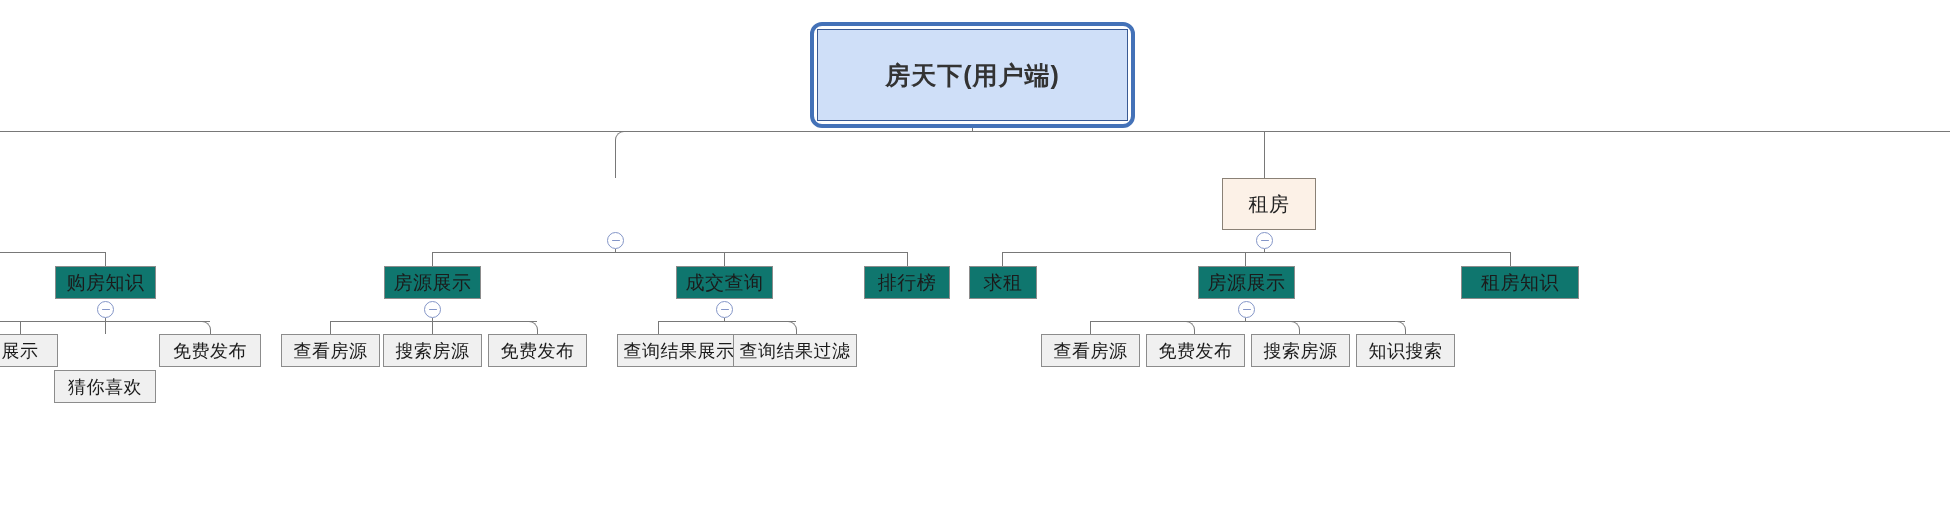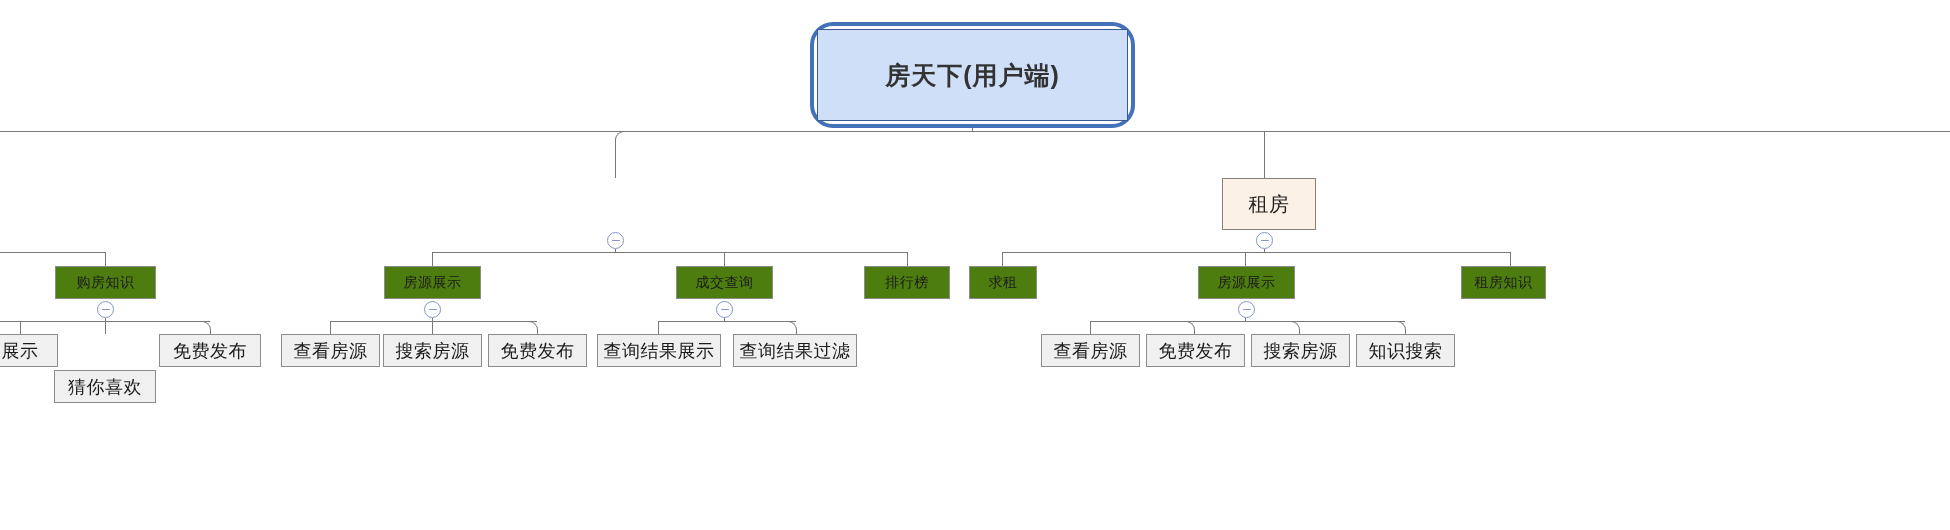--- a/index.html
+++ b/index.html
@@ -32,21 +32,21 @@
     align-items:center;
     justify-content:center;
     color:#1d1d1d;
     white-space:nowrap;
     letter-spacing:.5px;
   }
 
   
   .node-root{
     border:4px solid #4472B8;
-    border-radius:23px;
+    border-radius:12px;
     background:#ffffff;
     padding:3px;
     box-sizing:border-box;
   }
   .node-root .root-inner{
     width:100%;height:100%;
     box-sizing:border-box;
     border:1.6px solid #3A5A93;
     background:#CFDFF8;
     display:flex;align-items:center;justify-content:center;
@@ -60,22 +60,22 @@
   .node-l1{
     border:1.6px solid #8A8176;
     background:#FCF1E7;
     font-size:20px;
     color:#222;
   }
 
   
   .node-l2{
     border:1.6px solid #8C8C8C;
-    background:#4d7c0f;
-    font-size:14px;
+    background:#0f766e;
+    font-size:19px;
     color:#1b1b1b;
   }
   .node-leaf{
     border:1.6px solid #8C8C8C;
     background:#F0F0F0;
     font-size:18px;
     color:#1b1b1b;
   }
 
   
@@ -166,21 +166,21 @@
     <span>求租</span>
   </div>
 
   <div class="node node-l2" style="left:1198px;top:266px;width:97px;height:33px;">
     <span>房源展示</span>
   </div>
   <div class="toggle" style="left:1238px;top:301px;">
       <span class="bar"></span>
     </div>
 
-  <div class="node node-l2" style="left:1461px;top:266px;width:85px;height:33px;">
+  <div class="node node-l2" style="left:1461px;top:266px;width:118px;height:33px;">
     <span>租房知识</span>
   </div>
 
   <div class="vline" style="left:105px;top:318px;height:4px;"></div>
   <div class="hline" style="left:0px;top:321px;width:210px;"></div>
   <div class="vline" style="left:20px;top:321px;height:13px;"></div>
   <div class="vline" style="left:105px;top:321px;height:13px;"></div>
   <div class="elbow" style="left:200px;top:321px;width:10px;height:13px;"></div>
   <div class="vline" style="left:210px;top:330px;height:5px;"></div>
 
@@ -221,21 +221,21 @@
   <div class="node node-leaf" style="left:281px;top:334px;width:99px;height:33px;">
     <span>查看房源</span>
   </div>
   <div class="node node-leaf" style="left:383px;top:334px;width:99px;height:33px;">
     <span>搜索房源</span>
   </div>
   <div class="node node-leaf" style="left:488px;top:334px;width:99px;height:33px;">
     <span>免费发布</span>
   </div>
 
-  <div class="node node-leaf" style="left:597px;top:334px;width:124px;height:33px;">
+  <div class="node node-leaf" style="left:617px;top:334px;width:124px;height:33px;">
     <span>查询结果展示</span>
   </div>
   <div class="node node-leaf" style="left:733px;top:334px;width:124px;height:33px;">
     <span>查询结果过滤</span>
   </div>
 
   <div class="node node-leaf" style="left:1041px;top:334px;width:99px;height:33px;">
     <span>查看房源</span>
   </div>
   <div class="node node-leaf" style="left:1146px;top:334px;width:99px;height:33px;">

